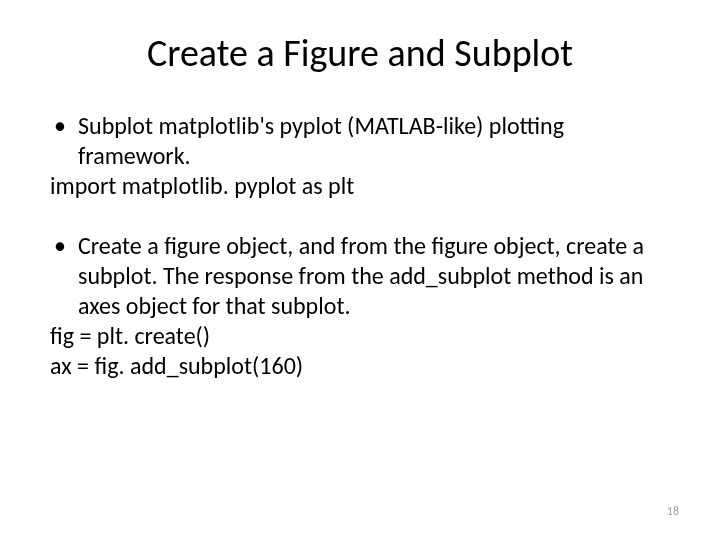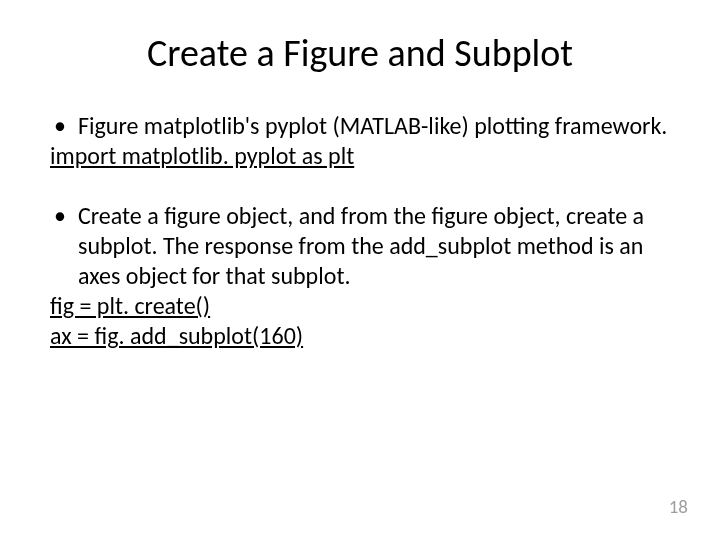--- a/index.html
+++ b/index.html
@@ -42,43 +42,42 @@
       width: 28px;
       flex-shrink: 0;
       padding-left: 4px;
     }
     .bullet-text {
       flex: 1;
     }
     .code-line {
       margin-left: 0;
       margin-bottom: 0;
-      text-decoration: underline;
     }
     .spacer {
       height: 30px;
     }
     .page-number {
       position: absolute;
       bottom: 22px;
-      right: 32px;
-      font-size: 19px;
+      right: 41px;
+      font-size: 12px;
       color: #9e9e9e;
     }
   </style>
 </head>
 <body>
 
 <div class="slide">
   <h1 class="title">Create a Figure and Subplot</h1>
 
   <div class="content">
     <div class="bullet-item">
       <span class="bullet">•</span>
-      <span class="bullet-text">Figure matplotlib's pyplot (MATLAB-like) plotting framework.</span>
+      <span class="bullet-text">Subplot matplotlib's pyplot (MATLAB-like) plotting framework.</span>
     </div>
     <div class="code-line">import matplotlib. pyplot as plt</div>
 
     <div class="spacer"></div>
 
     <div class="bullet-item">
       <span class="bullet">•</span>
       <span class="bullet-text">Create a figure object, and from the figure object, create a subplot. The response from the add_subplot method is an axes object for that subplot.</span>
     </div>
     <div class="code-line">fig = plt. create()</div>

